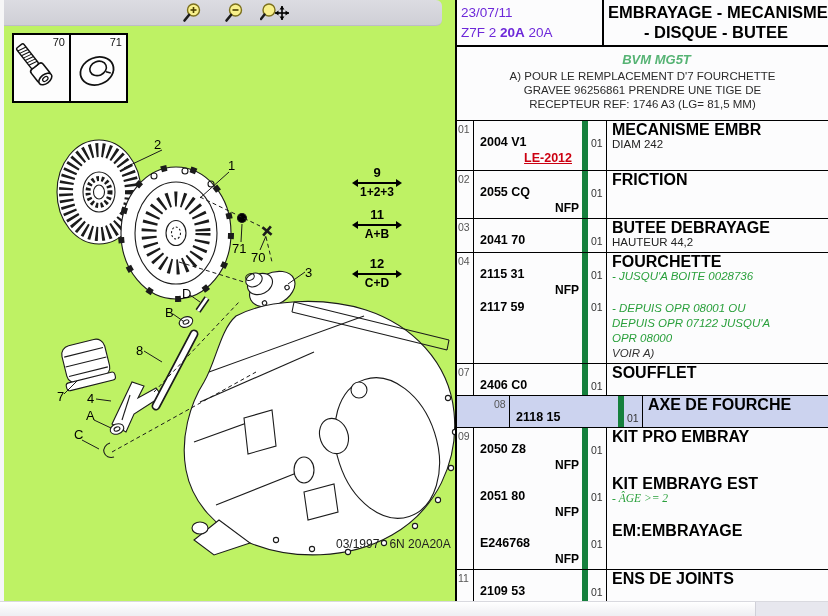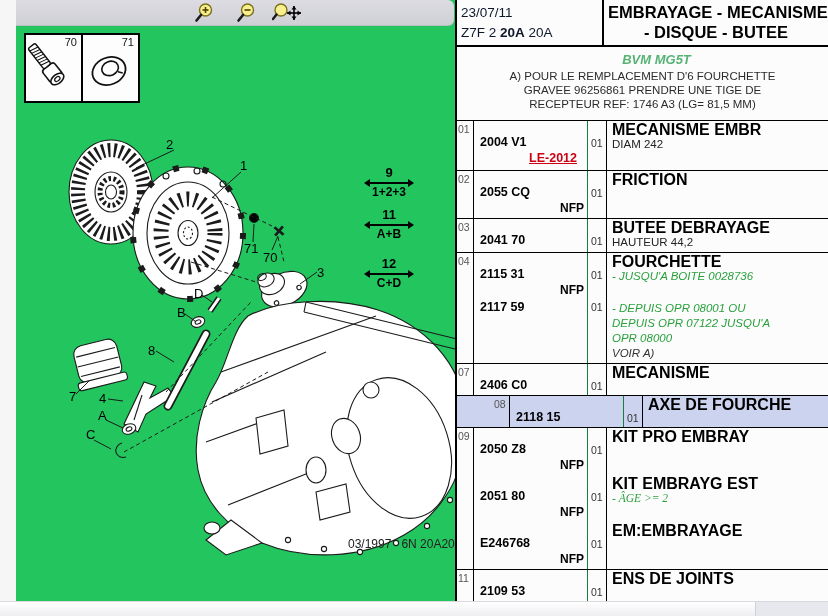--- a/index.html
+++ b/index.html
@@ -1,21 +1,21 @@
 <!DOCTYPE html>
 <html><head>
 <meta charset="utf-8">
 <style>
   html,body{margin:0;padding:0;}
   body{width:828px;height:616px;overflow:hidden;background:#f4f4f6;
        font-family:"Liberation Sans", sans-serif; position:relative;}
   .stage{position:absolute;inset:0;width:828px;height:616px;background:#f6f6f7;}
 
   
-  .left-panel{position:absolute;left:16px;top:0;width:455px;height:601px;background:#22c55e;overflow:hidden;}
+  .left-panel{position:absolute;left:4px;top:0;width:455px;height:601px;background:#bef264;overflow:hidden;}
   .toolbar{position:absolute;left:0;top:0;width:438px;height:25px;
            background:linear-gradient(#dcdce2,#cfcfd6);border-bottom:1px solid #bdbdc6;
            border-radius:0 6px 6px 0; display:flex;align-items:center;}
   .tool-btn{width:34px;height:23px;display:flex;align-items:center;justify-content:center;cursor:pointer;}
   .tool-btn:nth-child(1){margin-left:172px;}
   .tool-btn:nth-child(2){margin-left:8px;}
   .tool-btn:nth-child(3){margin-left:4px;width:40px;}
 
   .parts-box{position:absolute;left:8px;top:33px;display:flex;border:2px solid #000;background:#fdfdfd;}
   .parts-cell{width:55px;height:66px;position:relative;}
@@ -34,21 +34,21 @@
   .leg-bar::after{right:-2px;border-left:6px solid #000;}
   .leg-group{font-size:12px;font-weight:bold;color:#000;line-height:13px;}
 
   .diagram-caption{position:absolute;left:332px;top:537px;font-size:12px;color:#222;white-space:pre;}
 
   
   .right-panel{position:absolute;left:455px;top:0;width:373px;height:601px;
                background:#fcfcfd;border-left:2px solid #000;box-sizing:border-box;overflow:hidden;}
   .cat-header{display:flex;height:47px;border-bottom:2px solid #000;box-sizing:border-box;}
   .hdr-date{width:147px;border-right:2px solid #000;box-sizing:border-box;padding:3px 0 0 4px;
-            font-size:13.5px;line-height:20px;color:#0f172a;}
+            font-size:13.5px;line-height:20px;color:#6d28d9;}
   .hdr-title{flex:1;overflow:hidden;}
   .hdr-title-l1{font-size:16.5px;font-weight:bold;white-space:nowrap;padding:3px 10px 0 4px;color:#000;}
   .hdr-title-l2{font-size:16.5px;font-weight:bold;text-align:center;color:#000;margin-top:1px;}
   .bold-seg{font-weight:bold;}
 
   .note-area{height:74px;border-bottom:1px solid #000;box-sizing:border-box;text-align:center;padding-top:5px;}
   .note-model{font-size:13px;font-style:italic;font-weight:bold;margin-bottom:2px;}
   .note-line{font-size:11.5px;color:#2b2b2b;line-height:14px;}
 
   
@@ -59,21 +59,21 @@
   .t-row:nth-child(3){min-height:34px;}
   .t-row:nth-child(4){min-height:109px;}
   .t-row:nth-child(5){min-height:32px;}
   .t-row:nth-child(6){min-height:32px;}
   .t-row:nth-child(7){min-height:137px;}
   .t-row:nth-child(8){min-height:31px;}
   .col-index{width:17px;border-right:1px solid #000;box-sizing:border-box;
              font-size:10.5px;color:#555;padding:2px 0 0 1px;flex:none;}
   .col-main{flex:1;display:flex;flex-direction:column;}
   .blk{display:grid;grid-template-columns:114px 19px 1fr;flex:1 0 auto;}
-  .b-part{border-right:1px solid #15803d;padding:0 2px 2px 6px;box-sizing:border-box;}
+  .b-part{border-right:6px solid #15803d;padding:0 2px 2px 6px;box-sizing:border-box;}
   .b-qty{border-right:1px solid #000;font-size:10.5px;color:#333;padding:1px 0 0 3px;box-sizing:border-box;}
   .b-qty.padT{padding-top:16px;}
   .b-desc{padding:1px 2px 2px 5px;}
   .p-ref{font-size:12.5px;font-weight:bold;color:#000;line-height:15px;}
   .p-ref.padT{margin-top:14px;}
   .p-nfp{font-size:12px;font-weight:bold;text-align:right;padding-right:1px;line-height:16px;}
   .p-flag{font-size:12.5px;font-weight:bold;text-align:right;padding-right:8px;line-height:16px;
           color:#cc0011;text-decoration:underline;cursor:pointer;}
   .d-title{font-size:16px;font-weight:bold;color:#000;line-height:15px;}
   .d-line{font-size:11.5px;color:#222;line-height:15px;}
@@ -309,21 +309,21 @@
         <div><span>Z7F 2 </span><span class="bold-seg">20A</span><span> 20A</span></div>
       </div>
       <div class="hdr-title">
         <div class="hdr-title-l1">EMBRAYAGE - MECANISME</div>
         <div class="hdr-title-l2">- DISQUE - BUTEE</div>
       </div>
     </div>
 
     <div class="note-area">
       <div class="note-model" style="color: rgb(86, 179, 116); margin-left: 28px;">BVM MG5T</div>
-      <div class="note-line">A) POUR LE REMPLACEMENT D'6 FOURCHETTE</div>
+      <div class="note-line">A) POUR LE REMPLACEMENT D'7 FOURCHETTE</div>
       <div class="note-line">GRAVEE 96256861 PRENDRE UNE TIGE DE</div>
       <div class="note-line">RECEPTEUR REF: 1746 A3 (LG= 81,5 MM)</div>
     </div>
 
     <div id="rows-host">
         <div class="t-row">
           <div class="col-index">01</div>
           <div class="col-main">
             <div class="blk">
               <div class="b-part">
@@ -398,21 +398,21 @@
         </div>
         <div class="t-row">
           <div class="col-index">07</div>
           <div class="col-main">
             <div class="blk">
               <div class="b-part">
                 <div class="p-ref padT">2406 C0</div>
               </div>
               <div class="b-qty padT">01</div>
               <div class="b-desc">
-                <div class="d-title">MECANISME</div>
+                <div class="d-title">SOUFFLET</div>
               </div>
             </div>
           </div>
         </div>
         <div class="t-row hl" style="background: rgb(204, 211, 239);">
           <div class="col-index">08</div>
           <div class="col-main">
             <div class="blk">
               <div class="b-part">
                 <div class="p-ref padT">2118 15</div>

